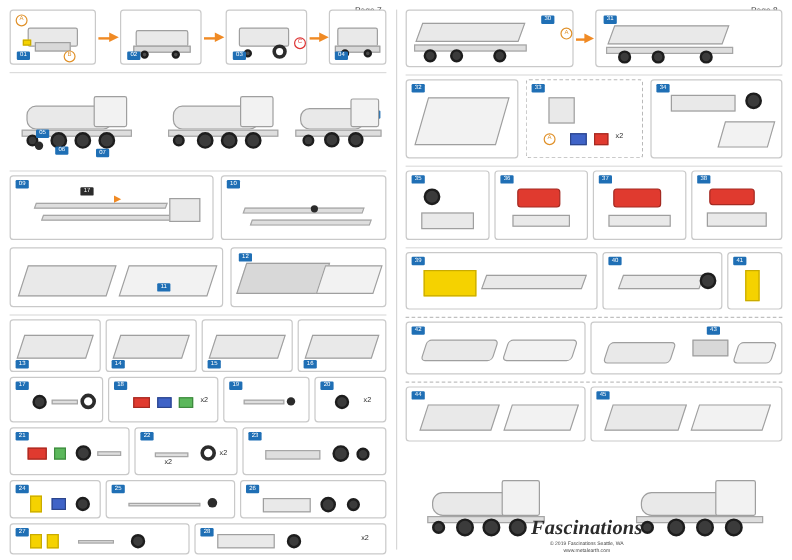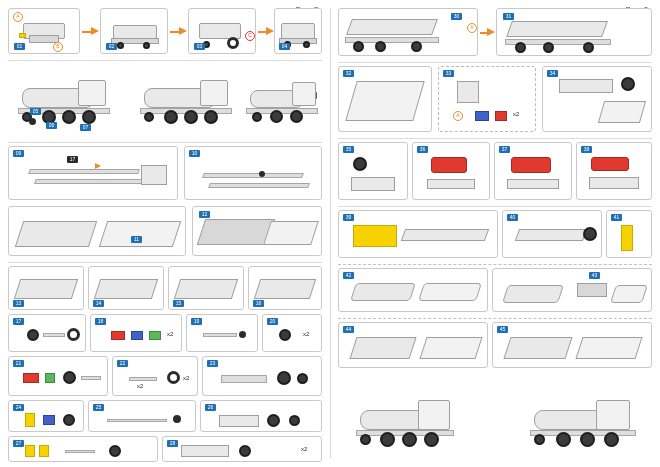--- a/index.html
+++ b/index.html
@@ -384,15 +384,20 @@
     <div class="loco" style="left:196px;top:392px;width:118px;height:62px;">
       <div class="plate" style="left:8px;top:18px;width:78px;height:20px;border-radius:9px;"></div>
       <div class="plate light" style="left:70px;top:8px;width:34px;height:30px;border-radius:2px;"></div>
       <div class="bar" style="left:4px;top:38px;width:106px;height:6px;"></div>
       <div class="wheel" style="left:8px;top:42px;width:11px;height:11px;"></div>
       <div class="wheel" style="left:30px;top:40px;width:15px;height:15px;"></div>
       <div class="wheel" style="left:54px;top:40px;width:15px;height:15px;"></div>
       <div class="wheel" style="left:78px;top:40px;width:15px;height:15px;"></div>
     </div>
 
+    <div class="brand" style="left:94px;top:430px;width:130px;text-align:center;">
+      <div class="brand-name">Fascinations</div>
+      <div class="brand-sub">© 2019 Fascinations Seattle, WA</div>
+      <div class="brand-sub">www.metalearth.com</div>
+    </div>
   </div>
 
 </div>
 
 </body></html>

